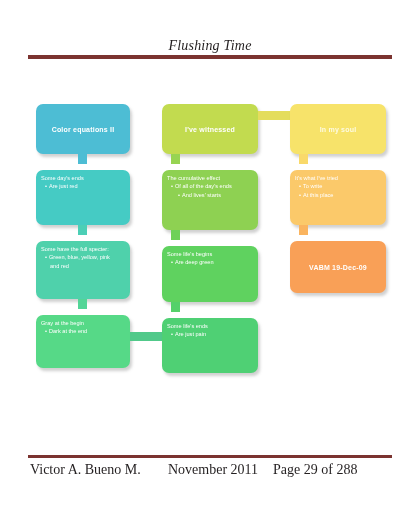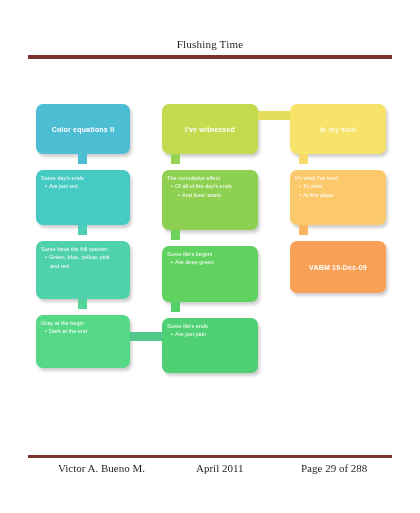--- a/index.html
+++ b/index.html
@@ -6,35 +6,35 @@
   body{
     width:420px;height:513px;background:#ffffff;overflow:hidden;
     font-family:"Liberation Serif", serif;
     position:relative;
   }
   .page{position:absolute;inset:0;background:#fff;}
 
   
   .header-title{
     position:absolute;left:0;right:0;top:38px;text-align:center;
-    font-size:11px;color:#231f20;letter-spacing:.2px;
+    font-size:14px;color:#231f20;letter-spacing:.2px;font-style:italic;
   }
   .header-rule{
     position:absolute;left:28px;width:364px;top:55px;height:4px;
     background:#7b3330;
   }
 
   
   .footer-rule{
     position:absolute;left:28px;width:364px;top:455px;height:3px;
     background:#7b3330;
   }
   .footer{
     position:absolute;left:28px;width:364px;top:462px;height:14px;
-    font-size:11px;color:#231f20;margin-left:28px;
+    font-size:14px;color:#231f20;
   }
   .footer span{position:absolute;top:0;white-space:nowrap;}
   .f-author{left:2px;}
   .f-date{left:140px;}
   .f-page{left:245px;}
 
   
   .diagram{position:absolute;left:0;top:60px;width:420px;height:390px;}
 
   .node{
@@ -152,17 +152,17 @@
 
     <div class="node" style="left:290px;top:181px;width:96px;height:52px;background:#f9a057;">
       <div class="node-title">VABM 19-Dec-09</div>
     </div>
 
   </div>
 
   <div class="footer-rule"></div>
   <div class="footer">
     <span class="f-author">Victor A. Bueno M.</span>
-    <span class="f-date">April 2011</span>
+    <span class="f-date">November 2011</span>
     <span class="f-page">Page 29  of 288</span>
   </div>
 
 </div>
 
 </body></html>

